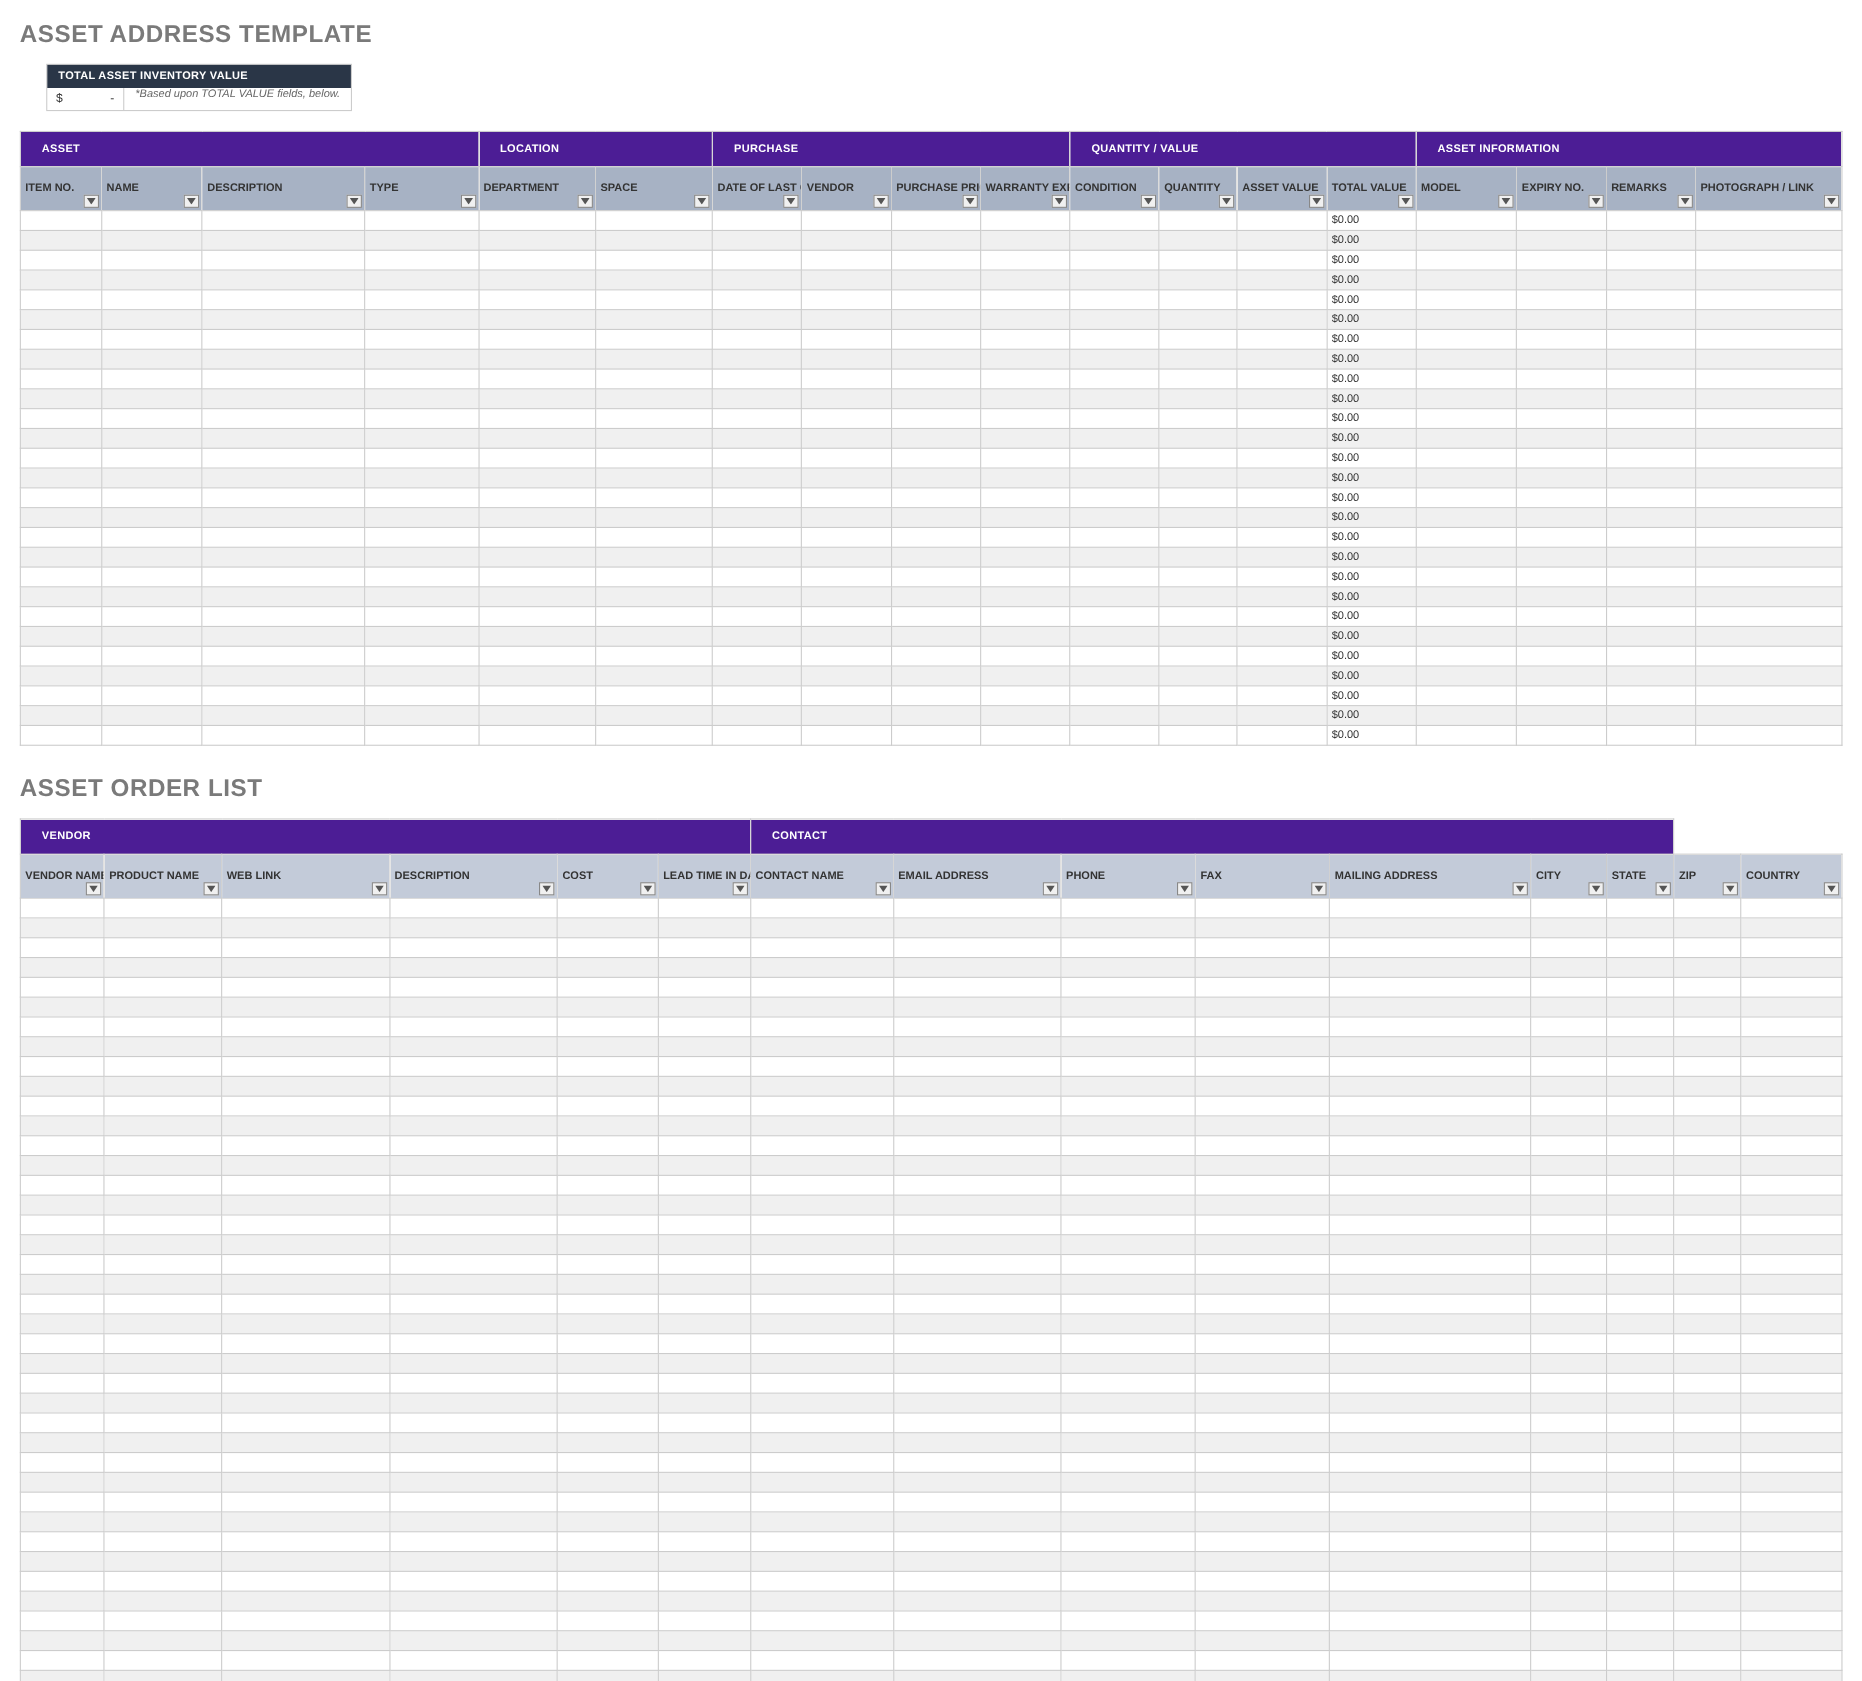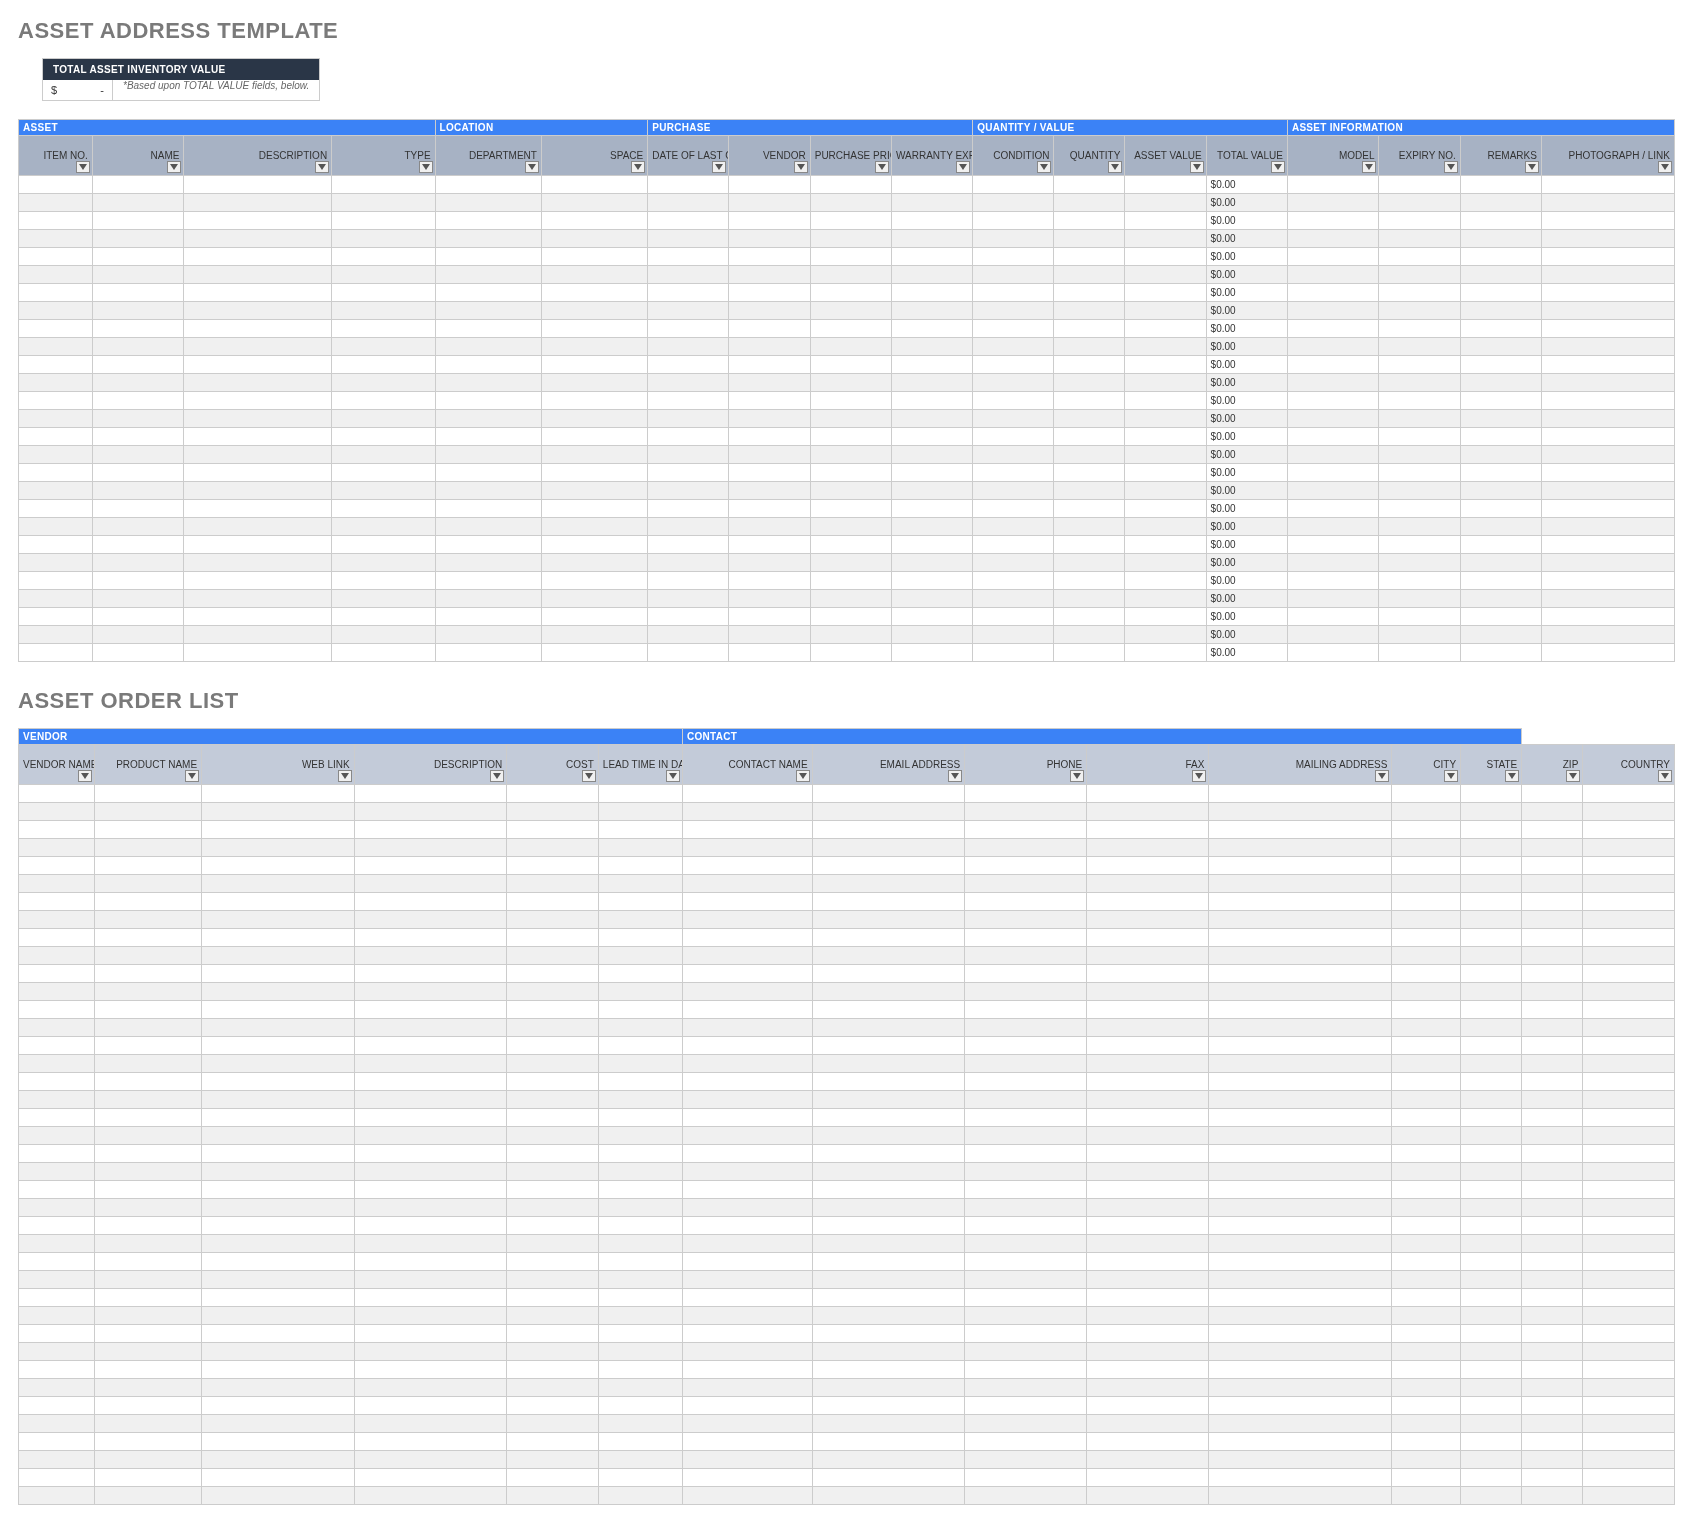--- a/index.html
+++ b/index.html
@@ -56,35 +56,35 @@
 th, td {
   border: 1px solid #ccc;
   font-size: 10px;
   color: #333;
   height: 18px;
   padding: 0 4px;
   overflow: hidden;
   white-space: nowrap;
 }
 .group-row th {
-  background: #3b82f6;
+  background: #4c1d95;
   color: #fff;
   font-weight: bold;
   letter-spacing: 0.3px;
-  height: 16px;
+  height: 32px;
   text-align: left;
-  padding-left: 4px;
+  padding-left: 19px;
 }
 .col-row th {
   background: #a7b2c4;
   color: #333;
-  font-weight: normal;
+  font-weight: bold;
   height: 40px;
   position: relative;
-  text-align: right;
+  text-align: left;
   vertical-align: middle;
   padding: 4px 4px 4px 4px;
   line-height: 1.1;
 }
 .col-row.light th {
   background: #c3cbd9;
 }
 .filter-icon {
   position: absolute;
   right: 2px;

